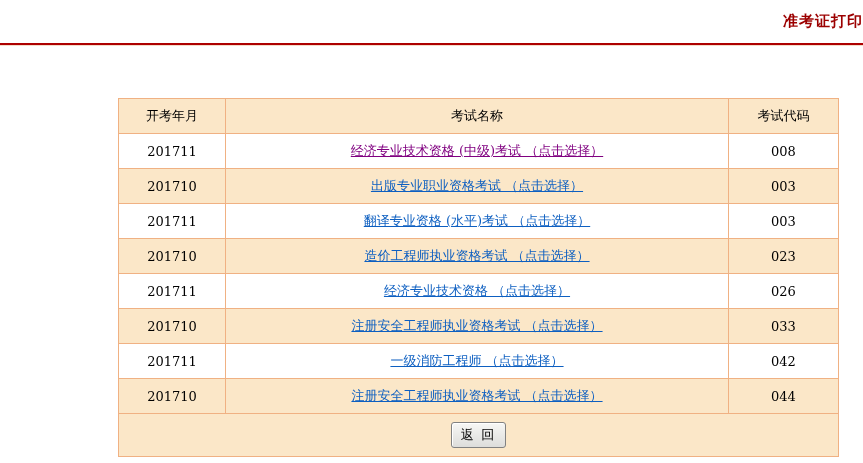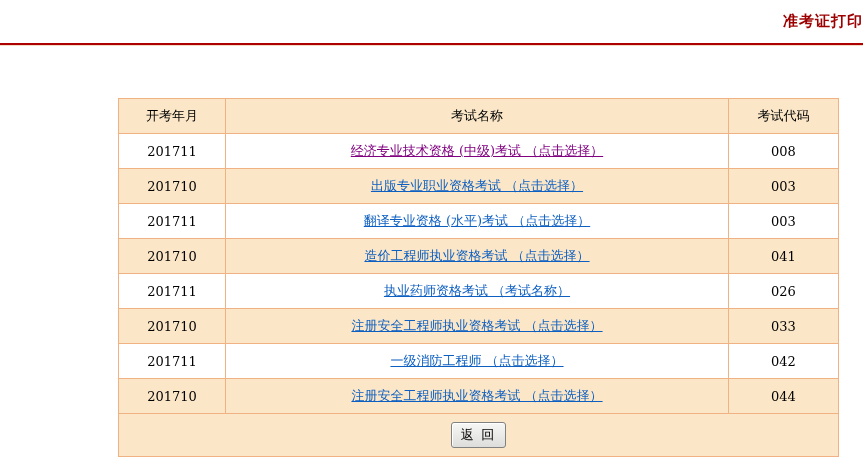--- a/index.html
+++ b/index.html
@@ -120,25 +120,25 @@
         <td>003</td>
       </tr>
       <tr>
         <td>201711</td>
         <td><a href="#">翻译专业资格 (水平)考试 （点击选择）</a></td>
         <td>003</td>
       </tr>
       <tr class="band">
         <td>201710</td>
         <td><a href="#">造价工程师执业资格考试 （点击选择）</a></td>
-        <td>041</td>
+        <td>023</td>
       </tr>
       <tr>
         <td>201711</td>
-        <td><a href="#">执业药师资格考试 （考试名称）</a></td>
+        <td><a href="#">经济专业技术资格 （点击选择）</a></td>
         <td>026</td>
       </tr>
       <tr class="band">
         <td>201710</td>
         <td><a href="#">注册安全工程师执业资格考试 （点击选择）</a></td>
         <td>033</td>
       </tr>
       <tr>
         <td>201711</td>
         <td><a href="#">一级消防工程师 （点击选择）</a></td>

